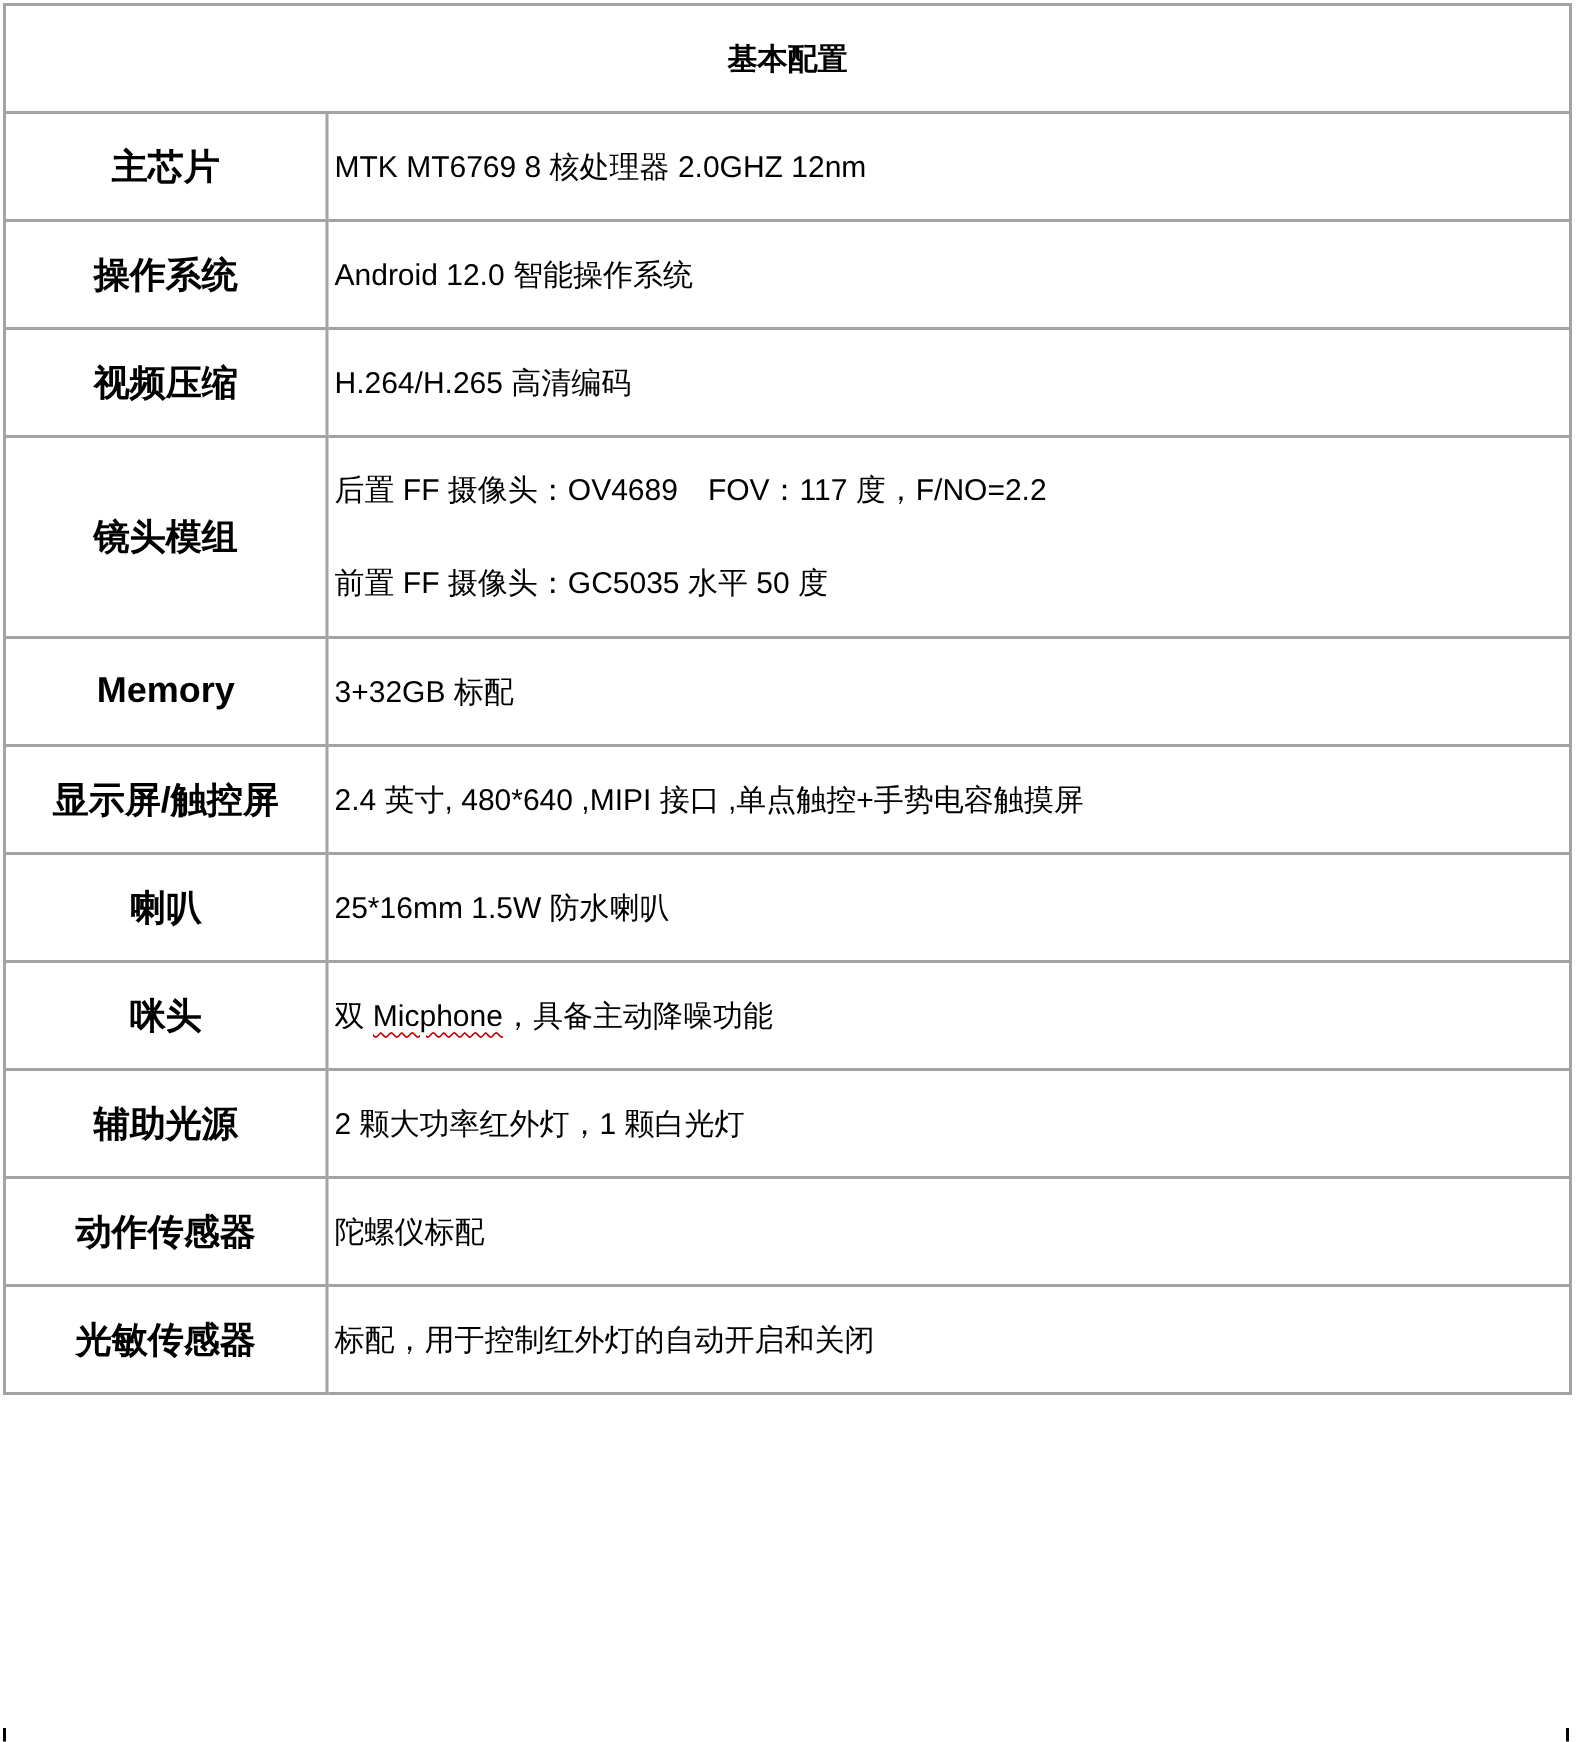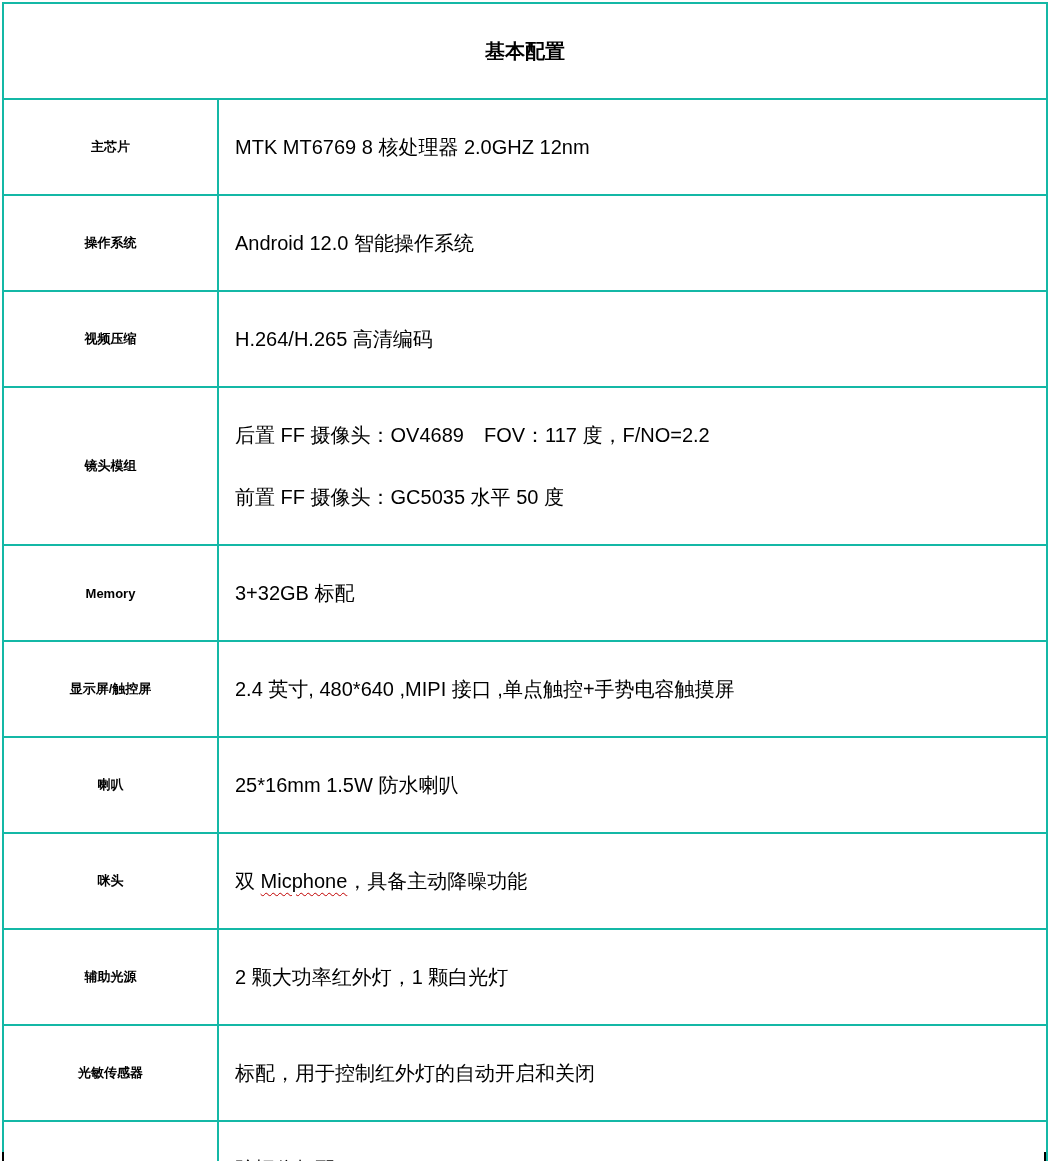--- a/index.html
+++ b/index.html
@@ -1,24 +1,24 @@
 <!DOCTYPE html>
 <html><head>
   <meta charset="utf-8">
   <style>
     html, body { margin: 0; padding: 0; background: #ffffff; }
     body { width: 1051px; height: 1161px; overflow: hidden; position: relative;
            font-family: "Liberation Sans", "DejaVu Sans", sans-serif; color: #000; }
     table.spec { position: absolute; left: 2px; top: 2px; border-collapse: collapse;
                  width: 1044px; table-layout: fixed; }
-    table.spec td, table.spec th { border: 2px solid #14b8a6; padding: 16px; }
+    table.spec td, table.spec th { border: 2px solid #a3a3a3; padding: 4px; }
     col.c1 { width: 215px; }
     col.c2 { width: 829px; }
     th.title { height: 62px; font-size: 20px; font-weight: bold; text-align: center; }
-    td.label { font-size: 13px; font-weight: bold; text-align: center; height: 62px; }
+    td.label { font-size: 24px; font-weight: bold; text-align: center; height: 62px; }
     td.value { font-size: 20px; padding-left: 10px; height: 62px; margin-top: 44px; }
     tr.tall td { height: 124px; }
     .line { display: block; line-height: 62px; }
     .squiggle { text-decoration: underline wavy #c00000; text-decoration-thickness: 1px;
                 text-underline-offset: 4px; }
     .bottom-row { position: absolute; left: 2px; top: 1152px; width: 1044px; height: 9px;
                   border-left: 2px solid #000; border-right: 2px solid #000; box-sizing: border-box; }
   </style>
 </head>
 <body>
@@ -65,22 +65,22 @@
   </tr>
   <tr>
     <td class="label">咪头</td>
     <td class="value"><span>双 </span><span class="squiggle">Micphone</span><span>，具备主动降噪功能</span></td>
   </tr>
   <tr>
     <td class="label">辅助光源</td>
     <td class="value">2 颗大功率红外灯，1 颗白光灯</td>
   </tr>
   <tr>
+    <td class="label">动作传感器</td>
+    <td class="value">陀螺仪标配</td>
+  </tr>
+  <tr>
     <td class="label">光敏传感器</td>
     <td class="value">标配，用于控制红外灯的自动开启和关闭</td>
-  </tr>
-  <tr>
-    <td class="label">动作传感器</td>
-    <td class="value">陀螺仪标配</td>
   </tr>
 </tbody>
   </table>
 <div class="bottom-row"></div>
 
 </body></html>

